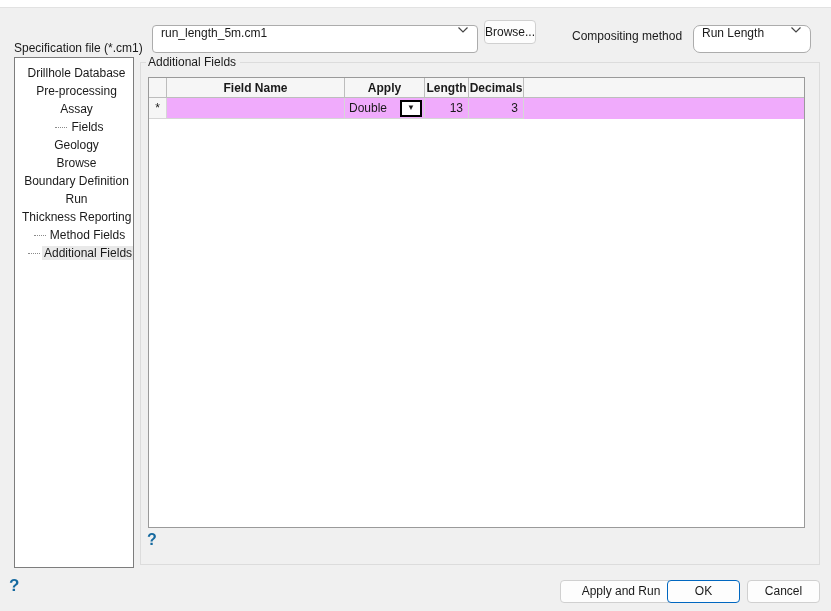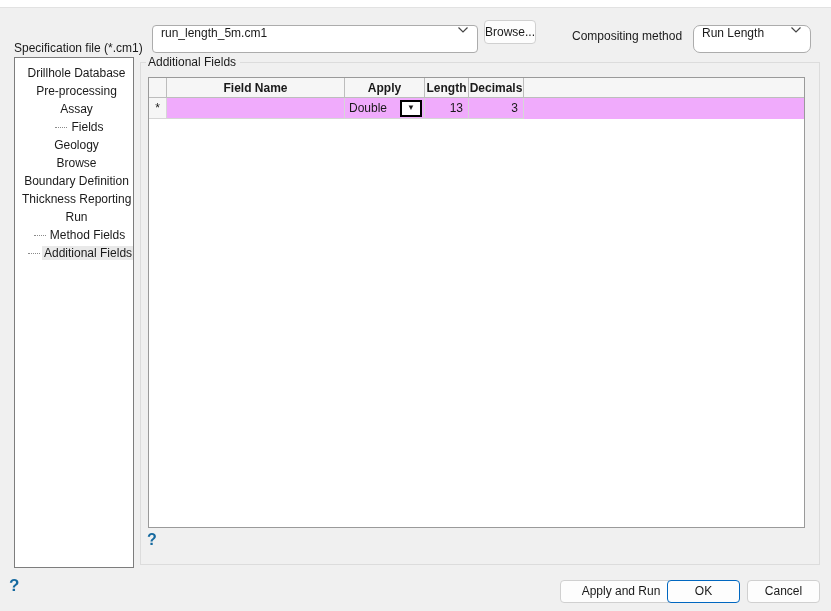--- a/index.html
+++ b/index.html
@@ -124,22 +124,22 @@
 </div>
 
 <div class="abs tree-panel">
   <div class="tree-item"><span class="lbl">Drillhole Database</span></div>
   <div class="tree-item"><span class="lbl">Pre-processing</span></div>
   <div class="tree-item"><span class="lbl">Assay</span></div>
   <div class="tree-item lvl1"><span class="conn"></span><span class="lbl">Fields</span></div>
   <div class="tree-item"><span class="lbl">Geology</span></div>
   <div class="tree-item"><span class="lbl">Browse</span></div>
   <div class="tree-item"><span class="lbl">Boundary Definition</span></div>
+  <div class="tree-item"><span class="lbl">Run</span></div>
   <div class="tree-item"><span class="lbl">Thickness Reporting</span></div>
-  <div class="tree-item"><span class="lbl">Run</span></div>
   <div class="tree-item lvl1"><span class="conn"></span><span class="lbl">Method Fields</span></div>
   <div class="tree-item lvl1 selected"><span class="conn"></span><span class="lbl">Additional Fields</span></div>
 </div>
 
 <div class="abs group-box"></div>
 <span class="abs group-label">Additional Fields</span>
 
 <div class="abs grid">
   <div class="grid-row hdr">
     <div class="cell c0"></div>

